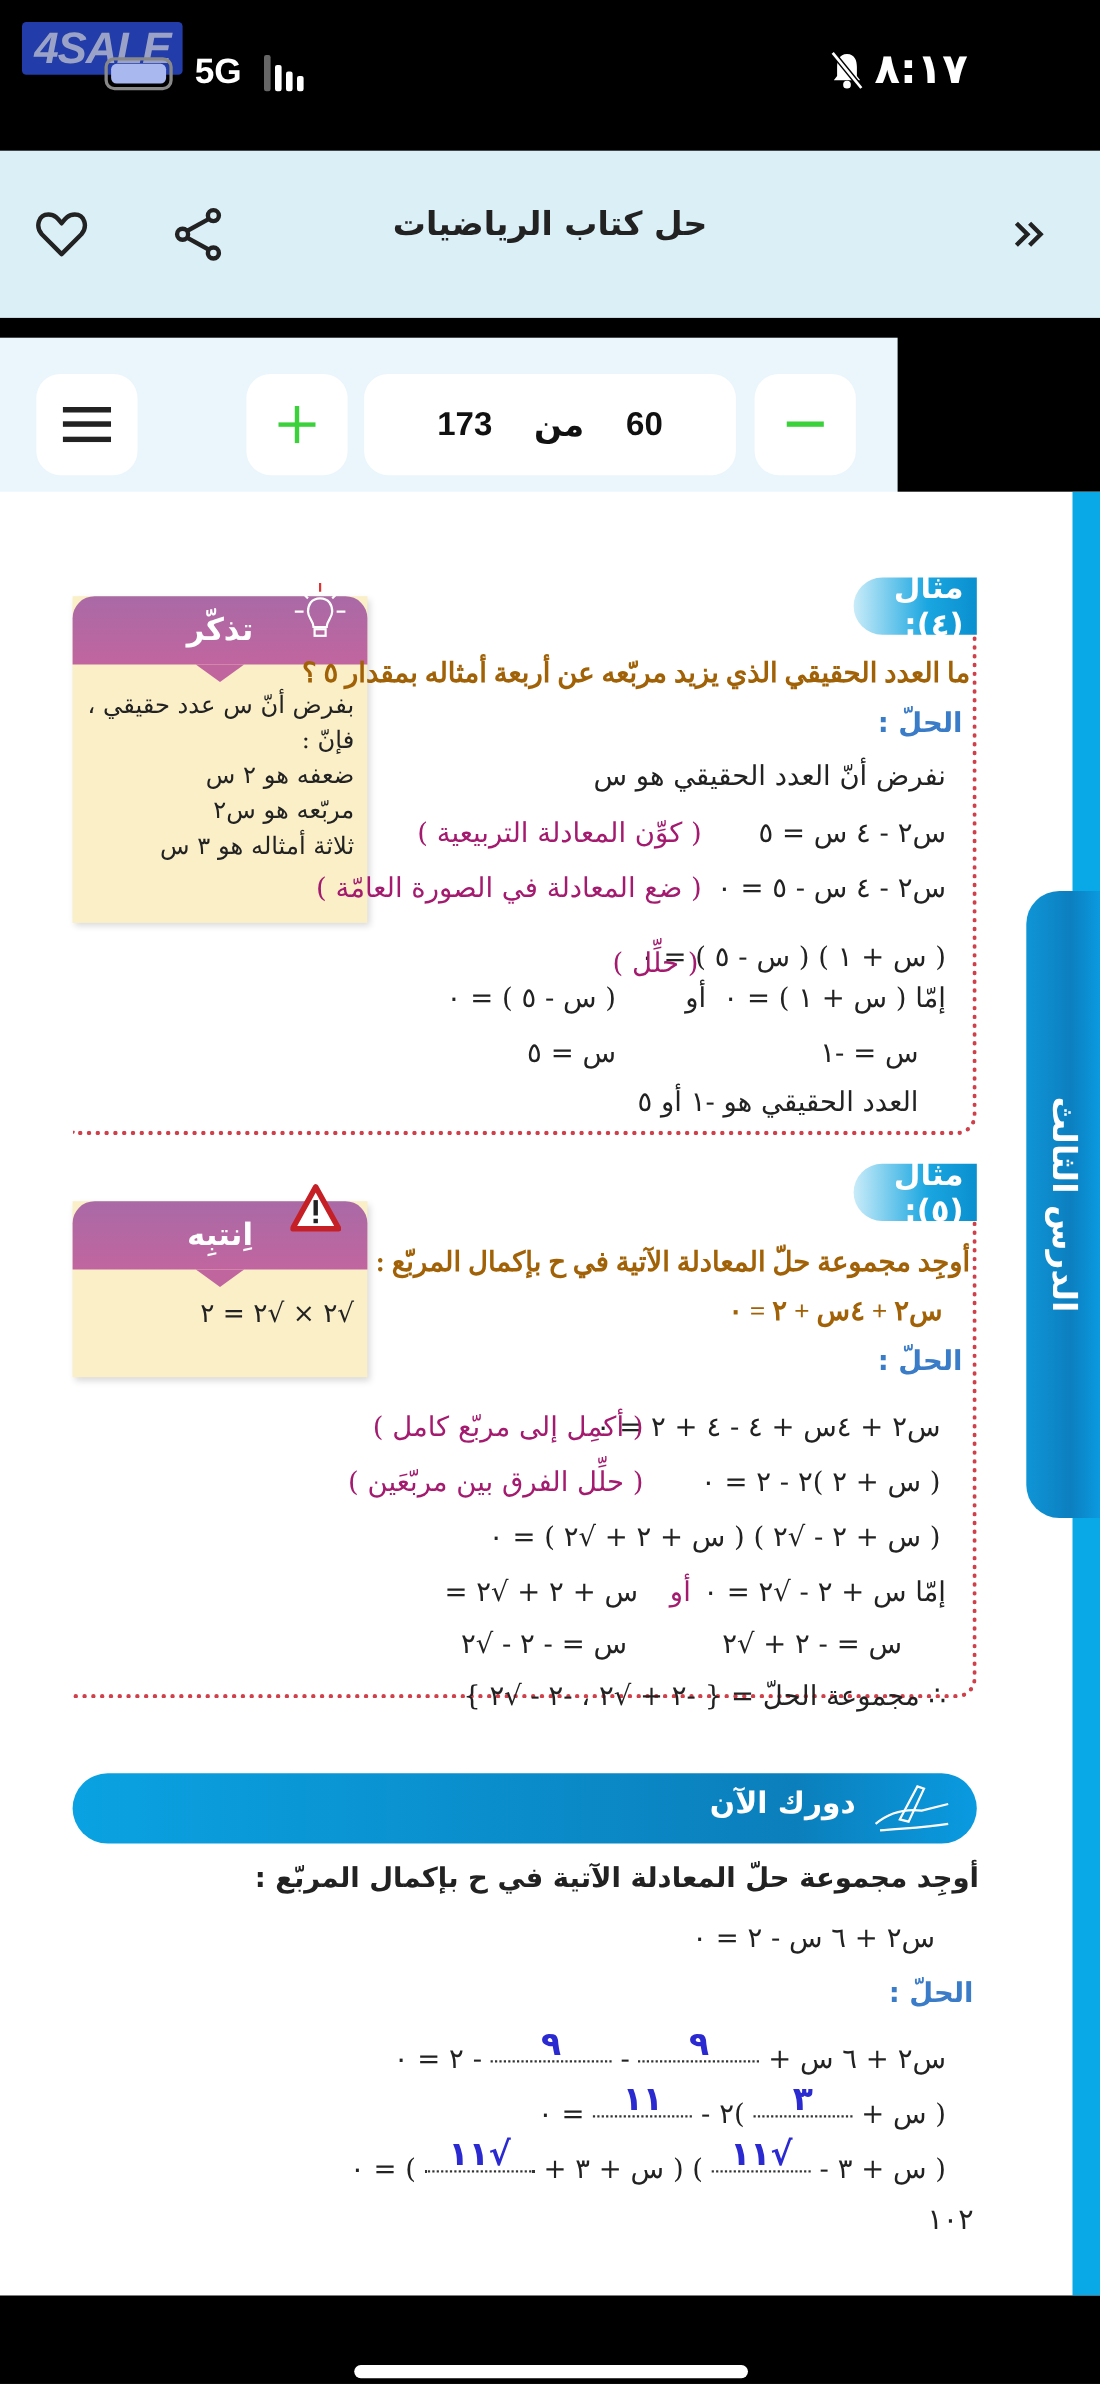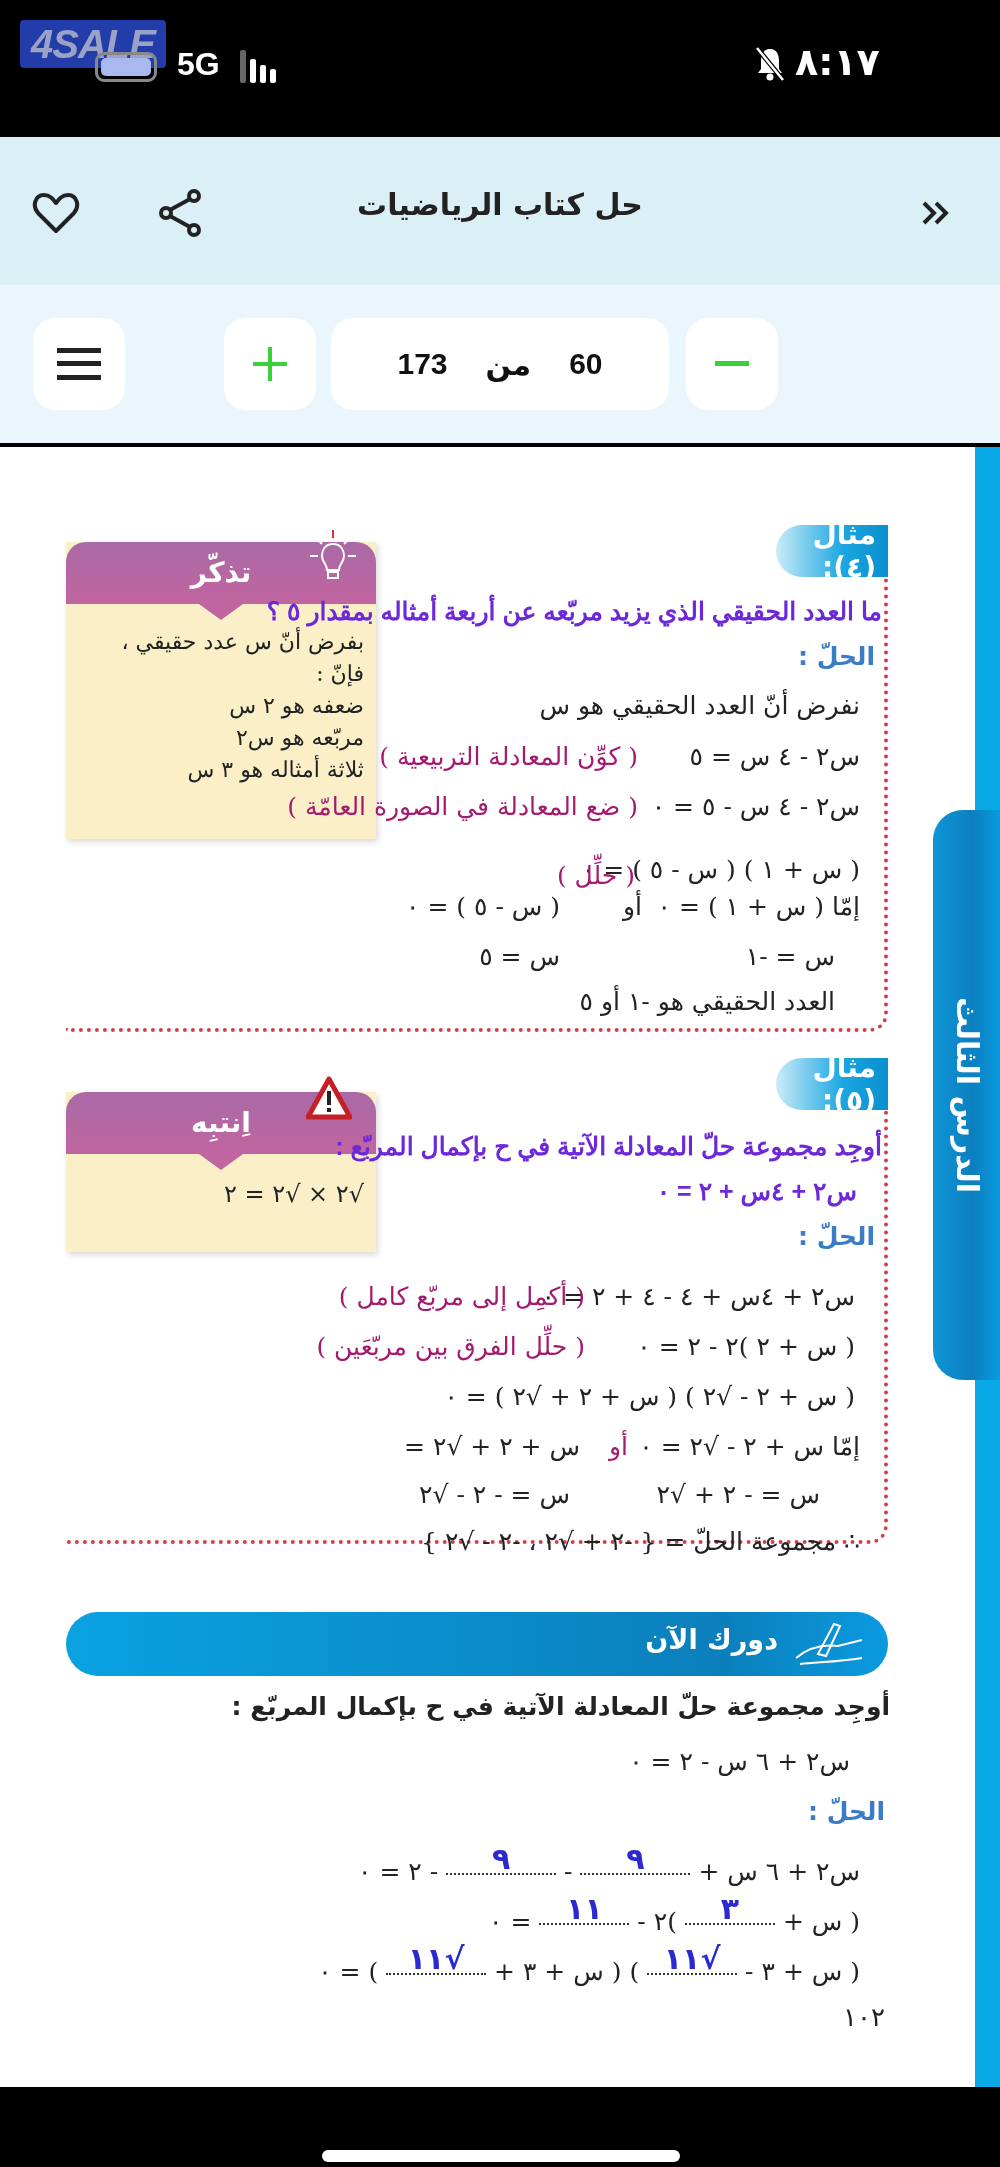--- a/index.html
+++ b/index.html
@@ -18,41 +18,41 @@
   .signal span.dim { background: #666; }
   .bell-icon { position: absolute; left: 755px; top: 46px; width: 30px; height: 36px; }
   .clock { position: absolute; left: 795px; top: 40px; font-size: 38px; font-weight: bold; color: #fff; font-family: "DejaVu Sans", sans-serif; }
 
   
   .app-header { position: absolute; top: 137px; left: 0; width: 1000px; height: 152px; background: #dbeff6; }
   .hdr-icon { position: absolute; top: 46px; width: 60px; height: 60px; display: flex; align-items: center; justify-content: center; cursor: pointer; }
   .app-title { position: absolute; left: 0; width: 1000px; top: 50px; text-align: center; font-size: 30px; font-weight: bold; color: #222; direction: rtl; }
 
   
-  .toolbar { position: absolute; top: 285px; left: 0; width: 1000px; height: 158px; background: #eaf6fc; }
+  .toolbar { position: absolute; top: 307px; left: 0; width: 816px; height: 158px; background: #eaf6fc; }
   .tb-btn { position: absolute; top: 33px; height: 92px; background: #fff; border-radius: 22px; display: flex; align-items: center; justify-content: center; cursor: pointer; }
   .page-box { position: absolute; top: 33px; left: 331px; width: 338px; height: 92px; background: #fff; border-radius: 22px; display: flex; align-items: center; justify-content: center; gap: 38px; font-size: 30px; font-weight: bold; color: #111; font-family: "Liberation Sans", sans-serif; }
   .page-box .of { font-family: "DejaVu Sans", sans-serif; }
 
   
   .page { position: absolute; top: 447px; left: 0; width: 1000px; height: 1640px; background: #fff; overflow: hidden; }
   .side-strip { position: absolute; right: 0; top: 0; width: 25px; height: 1640px; background: #08a9e6; }
   .side-tab { position: absolute; right: 0; top: 363px; width: 67px; height: 570px; background: linear-gradient(90deg,#0f95d6,#0c7fc0 60%,#0a9ae0); border-radius: 30px 0 0 30px; }
   .side-tab-label { position: absolute; left: 50%; top: 50%; transform: translate(-50%,-50%) rotate(90deg); white-space: nowrap; color: #fff; font-size: 30px; font-weight: bold; direction: rtl; }
 
   .ex-badge { position: absolute; height: 52px; background: linear-gradient(90deg,#c9ecf9,#1aa6e0 60%,#0a8fcf); border-radius: 26px 0 0 26px; color: #fff; font-size: 28px; font-weight: bold; direction: rtl; padding-right: 12px; display: flex; align-items: center; justify-content: flex-end; }
   .ex-box { position: absolute; border-right: 4px dotted #d0404a; border-bottom: 4px dotted #d0404a; border-radius: 0 0 18px 0; }
   .line { position: absolute; direction: rtl; white-space: nowrap; font-size: 25px; color: #222; font-family: "DejaVu Serif", serif; }
-  .q-red { color: #6d28d9; font-weight: bold; font-family: Liberation Sans, sans-serif; font-size: 25px; }
+  .q-red { color: #a16207; font-weight: bold; font-family: Liberation Serif, serif; font-size: 25px; }
   .sol-blue { color: #3a7cc7; font-weight: bold; font-family: "DejaVu Sans", sans-serif; font-size: 25px; }
   .note { color: #a31a6e; }
   .hw { color: #2a2ad0; font-weight: bold; font-family: "DejaVu Sans", sans-serif; }
 
   
-  .card { position: absolute; left: 66px; width: 310px; background: #fbefc8; box-shadow: 2px 3px 6px rgba(0,0,0,0.15); }
+  .card { position: absolute; left: 66px; width: 268px; background: #fbefc8; box-shadow: 2px 3px 6px rgba(0,0,0,0.15); }
   .card-head { position: relative; height: 62px; background: linear-gradient(#a96aa6,#c1659f); border-radius: 20px 20px 0 0; color: #fff; font-size: 28px; font-weight: bold; text-align: center; line-height: 62px; direction: rtl; }
   .card-head::after { content: ""; position: absolute; left: 50%; bottom: -16px; margin-left: -22px; border-left: 22px solid transparent; border-right: 22px solid transparent; border-top: 16px solid #c1659f; }
   .card-body { padding: 22px 12px 10px 12px; direction: rtl; text-align: right; font-size: 22px; line-height: 32px; color: #222; font-family: "DejaVu Serif", serif; }
 
   
   .yt-banner { position: absolute; left: 66px; top: 1165px; width: 822px; height: 64px; border-radius: 32px; background: linear-gradient(90deg,#0aa2e2,#0b7fbc 80%,#0a9ae0); }
   .yt-label { position: absolute; right: 110px; top: 12px; color: #fff; font-size: 27px; font-weight: bold; direction: rtl; }
   .yt-icon { position: absolute; right: 20px; top: 6px; }
 
   .dots { display: inline-block; border-bottom: 2px dotted #333; width: 110px; height: 1px; vertical-align: middle; position: relative; text-align: center; }

